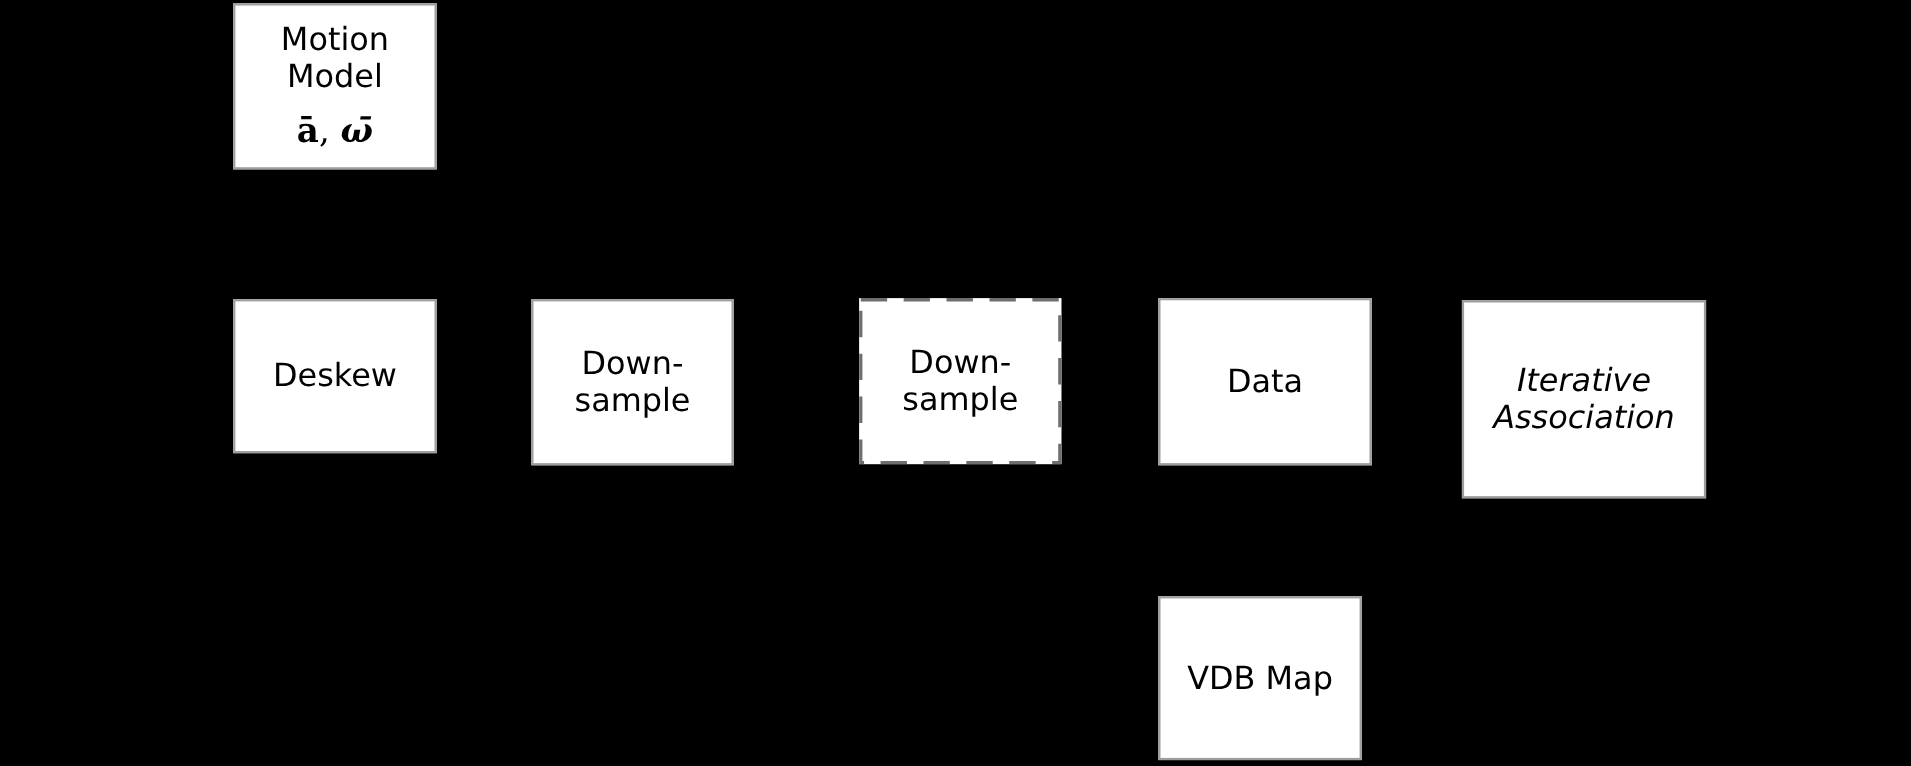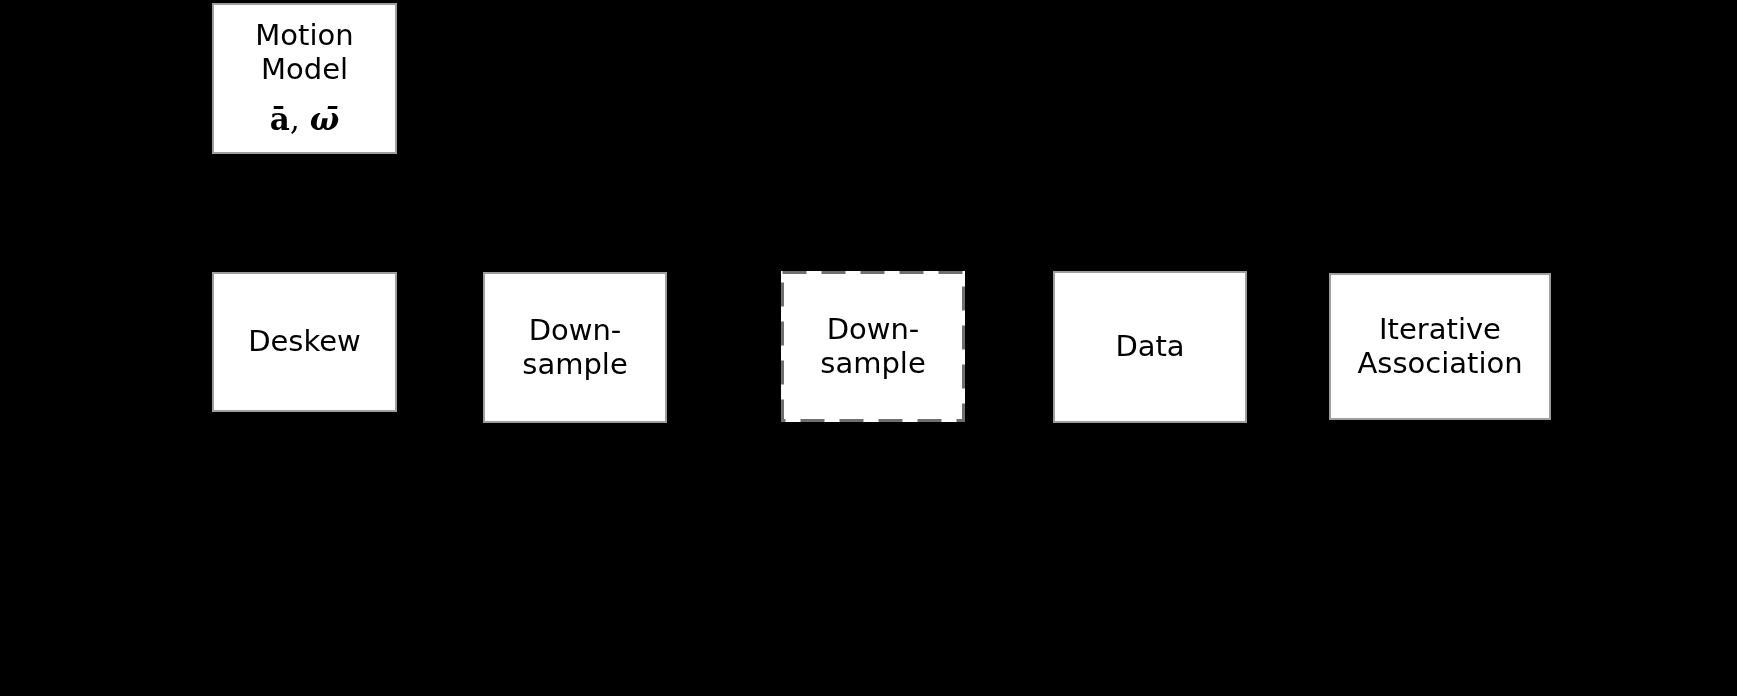--- a/index.html
+++ b/index.html
@@ -80,19 +80,22 @@
       <rect x="1.5" y="1.5" width="181" height="148" fill="none" stroke="#6f6f6f" stroke-width="3" stroke-dasharray="24 15"></rect>
     </svg>
     <span class="line">Down-</span>
     <span class="line">sample</span>
   </div>
 
   <div class="node solid" style="left:1053px; top:271px; width:194px; height:152px;">
     <span class="line">Data</span>
   </div>
 
-  <div class="node solid" style="left:1329px; top:273px; width:222px; height:147px;">
+  <div class="node solid" style="left:1329px; top:273px; width:222px; height:180px;font-style:italic;">
     <span class="line">Iterative</span>
     <span class="line">Association</span>
   </div>
 
+  <div class="node solid" style="left:1053px; top:542px; width:185px; height:149px;">
+    <span class="line">VDB Map</span>
+  </div>
 
 </div>
 
 </body></html>

